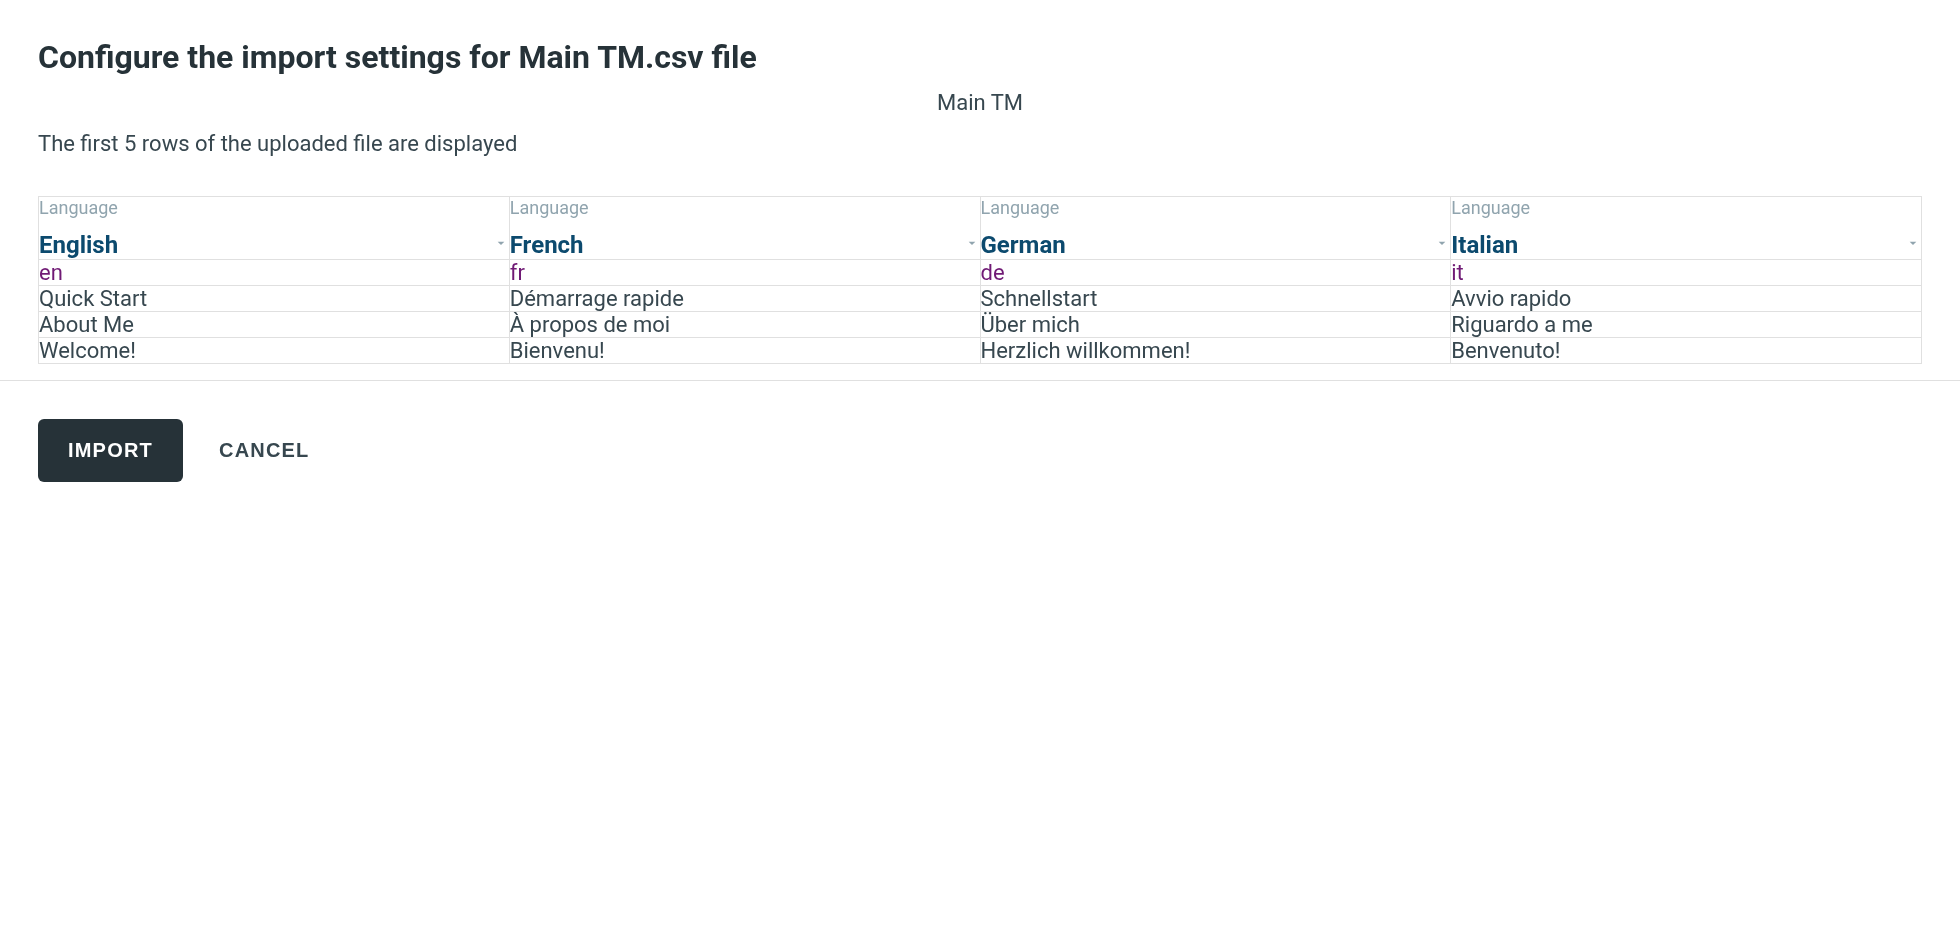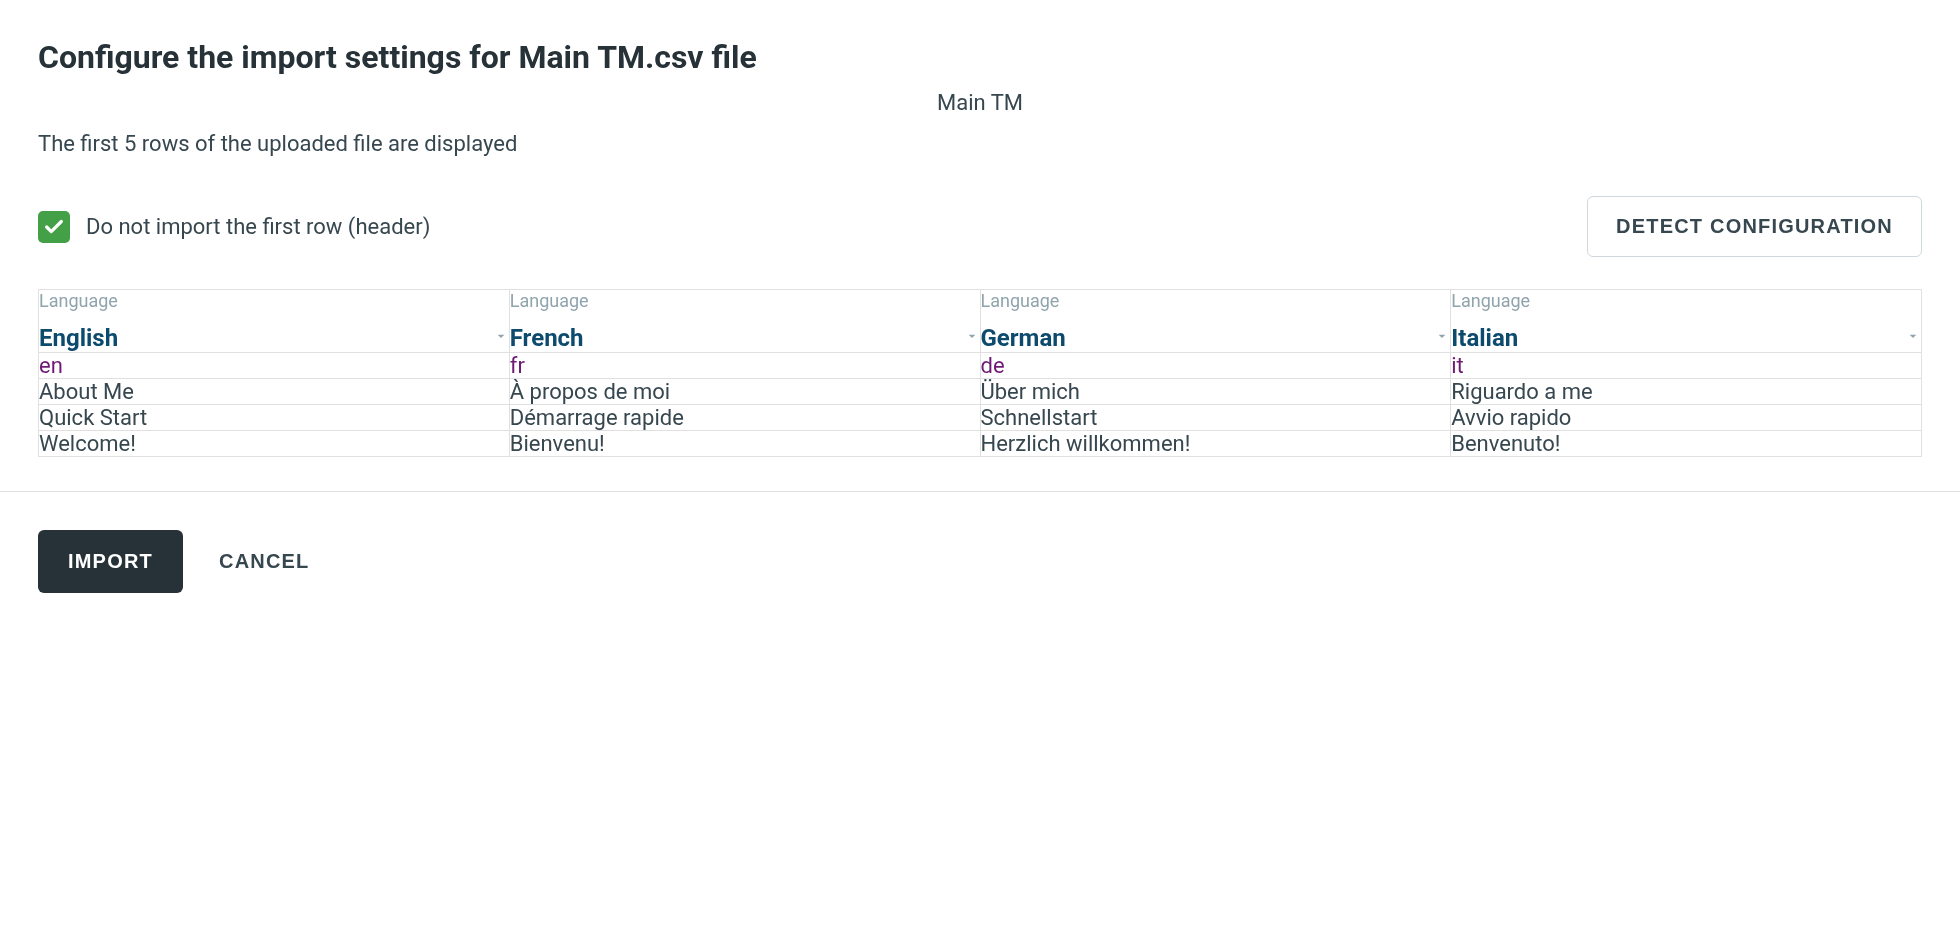--- a/index.html
+++ b/index.html
@@ -114,21 +114,21 @@
     .data-cell {
       padding: 14px 12px;
       font-size: 22px;
       color: #37474f;
     }
     .data-cell.header-row {
       color: #701a75;
     }
     .footer-bar {
       border-top: 1px solid #e0e0e0;
-      margin-top: 34px;
+      margin-top: 16px;
       padding: 38px;
       display: flex;
       gap: 28px;
       align-items: flex-start;
     }
     .import-btn {
       background: #263238;
       color: #fff;
       border: none;
       border-radius: 6px;
@@ -150,32 +150,20 @@
     }
   </style>
 </head>
 <body>
 
 <div class="container">
   <h1 class="page-title">Configure the import settings for Main TM.csv file</h1>
   <div class="subtitle">Main TM</div>
   <div class="description">The first 5 rows of the uploaded file are displayed</div>
 
-  <div class="controls-row">
-    <label class="checkbox-wrap">
-      <span class="checkbox-box">
-        <svg viewBox="0 0 24 24" fill="none" stroke="#fff" stroke-width="3.5" stroke-linecap="round" stroke-linejoin="round">
-          <polyline points="4 12 9 17 20 6"></polyline>
-        </svg>
-      </span>
-      <span class="checkbox-label">Do not import the first row (header)</span>
-    </label>
-
-    <button class="detect-btn">DETECT CONFIGURATION</button>
-  </div>
 
   <table class="table">
     <thead>
       <tr>
         <th class="lang-header-cell">
           <div class="lang-label">Language</div>
           <div class="lang-select">
             <span class="lang-select-value">English</span>
             <span class="lang-select-caret">
               <svg viewBox="0 0 24 24" fill="currentColor">
@@ -220,32 +208,32 @@
       </tr>
     </thead>
     <tbody>
       <tr>
         <td class="data-cell header-row">en</td>
         <td class="data-cell header-row">fr</td>
         <td class="data-cell header-row">de</td>
         <td class="data-cell header-row">it</td>
       </tr>
       <tr>
+        <td class="data-cell">Quick Start</td>
+        <td class="data-cell">Démarrage rapide</td>
+        <td class="data-cell">Schnellstart</td>
+        <td class="data-cell">Avvio rapido</td>
+      </tr>
+      <tr>
         <td class="data-cell">About Me</td>
         <td class="data-cell">À propos de moi</td>
         <td class="data-cell">Über mich</td>
         <td class="data-cell">Riguardo a me</td>
       </tr>
       <tr>
-        <td class="data-cell">Quick Start</td>
-        <td class="data-cell">Démarrage rapide</td>
-        <td class="data-cell">Schnellstart</td>
-        <td class="data-cell">Avvio rapido</td>
-      </tr>
-      <tr>
         <td class="data-cell">Welcome!</td>
         <td class="data-cell">Bienvenu!</td>
         <td class="data-cell">Herzlich willkommen!</td>
         <td class="data-cell">Benvenuto!</td>
       </tr>
     </tbody>
   </table>
 </div>
 
 <div class="footer-bar">

